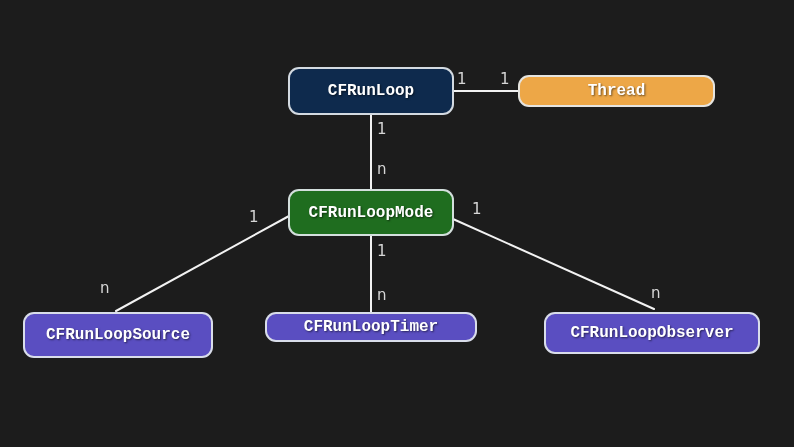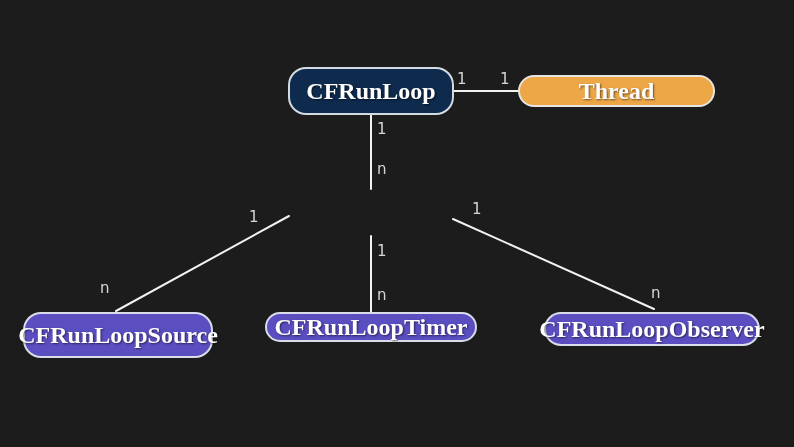--- a/index.html
+++ b/index.html
@@ -22,37 +22,37 @@
     height: 447px;
   }
   #edges-svg line {
     stroke-width: 2;
     stroke-linecap: round;
   }
   .node {
     position: absolute;
     box-sizing: border-box;
     border: 2px solid rgba(228, 233, 238, 0.92);
-    border-radius: 18px;
+    border-radius: 11px;
     display: flex;
     align-items: center;
     justify-content: center;
     color: #ffffff;
-    font-family: Liberation Serif, serif;
+    font-family: Liberation Mono, monospace;
     font-weight: bold;
-    font-size: 24px;
+    font-size: 16px;
     white-space: nowrap;
     text-shadow: 1px 1px 2px rgba(0, 0, 0, 0.55);
   }
   #n-cfrunloop        { left: 288px; top: 67px;  width: 166px; height: 48px; }
   #n-thread           { left: 518px; top: 75px;  width: 197px; height: 32px; }
   #n-cfrunloopmode    { left: 288px; top: 189px; width: 166px; height: 47px; }
   #n-cfrunloopsource  { left: 23px;  top: 312px; width: 190px; height: 46px; }
   #n-cfrunlooptimer   { left: 265px; top: 312px; width: 212px; height: 30px; }
-  #n-cfrunloopobserver{ left: 544px; top: 312px; width: 216px; height: 34px; }
+  #n-cfrunloopobserver{ left: 544px; top: 312px; width: 216px; height: 42px; }
   .mult {
     position: absolute;
     font-size: 15px;
     line-height: 18px;
     color: #d6d6d6;
   }
   #m-rt-from { left: 457px; top: 70px;  }
   #m-rt-to   { left: 500px; top: 70px;  }
   #m-rm-from { left: 377px; top: 120px; }
   #m-rm-to   { left: 377px; top: 160px; }
@@ -73,20 +73,21 @@
     <line x1="371" y1="115" x2="371" y2="189" stroke="#f2f2f2"></line>
     <line x1="289" y1="216" x2="116" y2="311" stroke="#f2f2f2"></line>
     <line x1="371" y1="236" x2="371" y2="312" stroke="#f2f2f2"></line>
     <line x1="453" y1="219" x2="654" y2="309" stroke="#f2f2f2"></line>
   </svg>
 
   <div id="n-cfrunloop" class="node" style="background: rgb(14, 42, 77);">CFRunLoop</div>
 
   <div id="n-thread" class="node" style="background: rgb(237, 167, 71);">Thread</div>
 
+  <div id="n-cfrunloopmode" class="node" style="background: rgb(31, 109, 31);">CFRunLoopMode</div>
 
   <div id="n-cfrunloopsource" class="node" style="background: rgb(90, 78, 193);">CFRunLoopSource</div>
 
   <div id="n-cfrunlooptimer" class="node" style="background: rgb(90, 78, 193);">CFRunLoopTimer</div>
 
   <div id="n-cfrunloopobserver" class="node" style="background: rgb(90, 78, 193);">CFRunLoopObserver</div>
 
   <span id="m-rt-from" class="mult">1</span>
   <span id="m-rt-to" class="mult">1</span>
   <span id="m-rm-from" class="mult">1</span>

